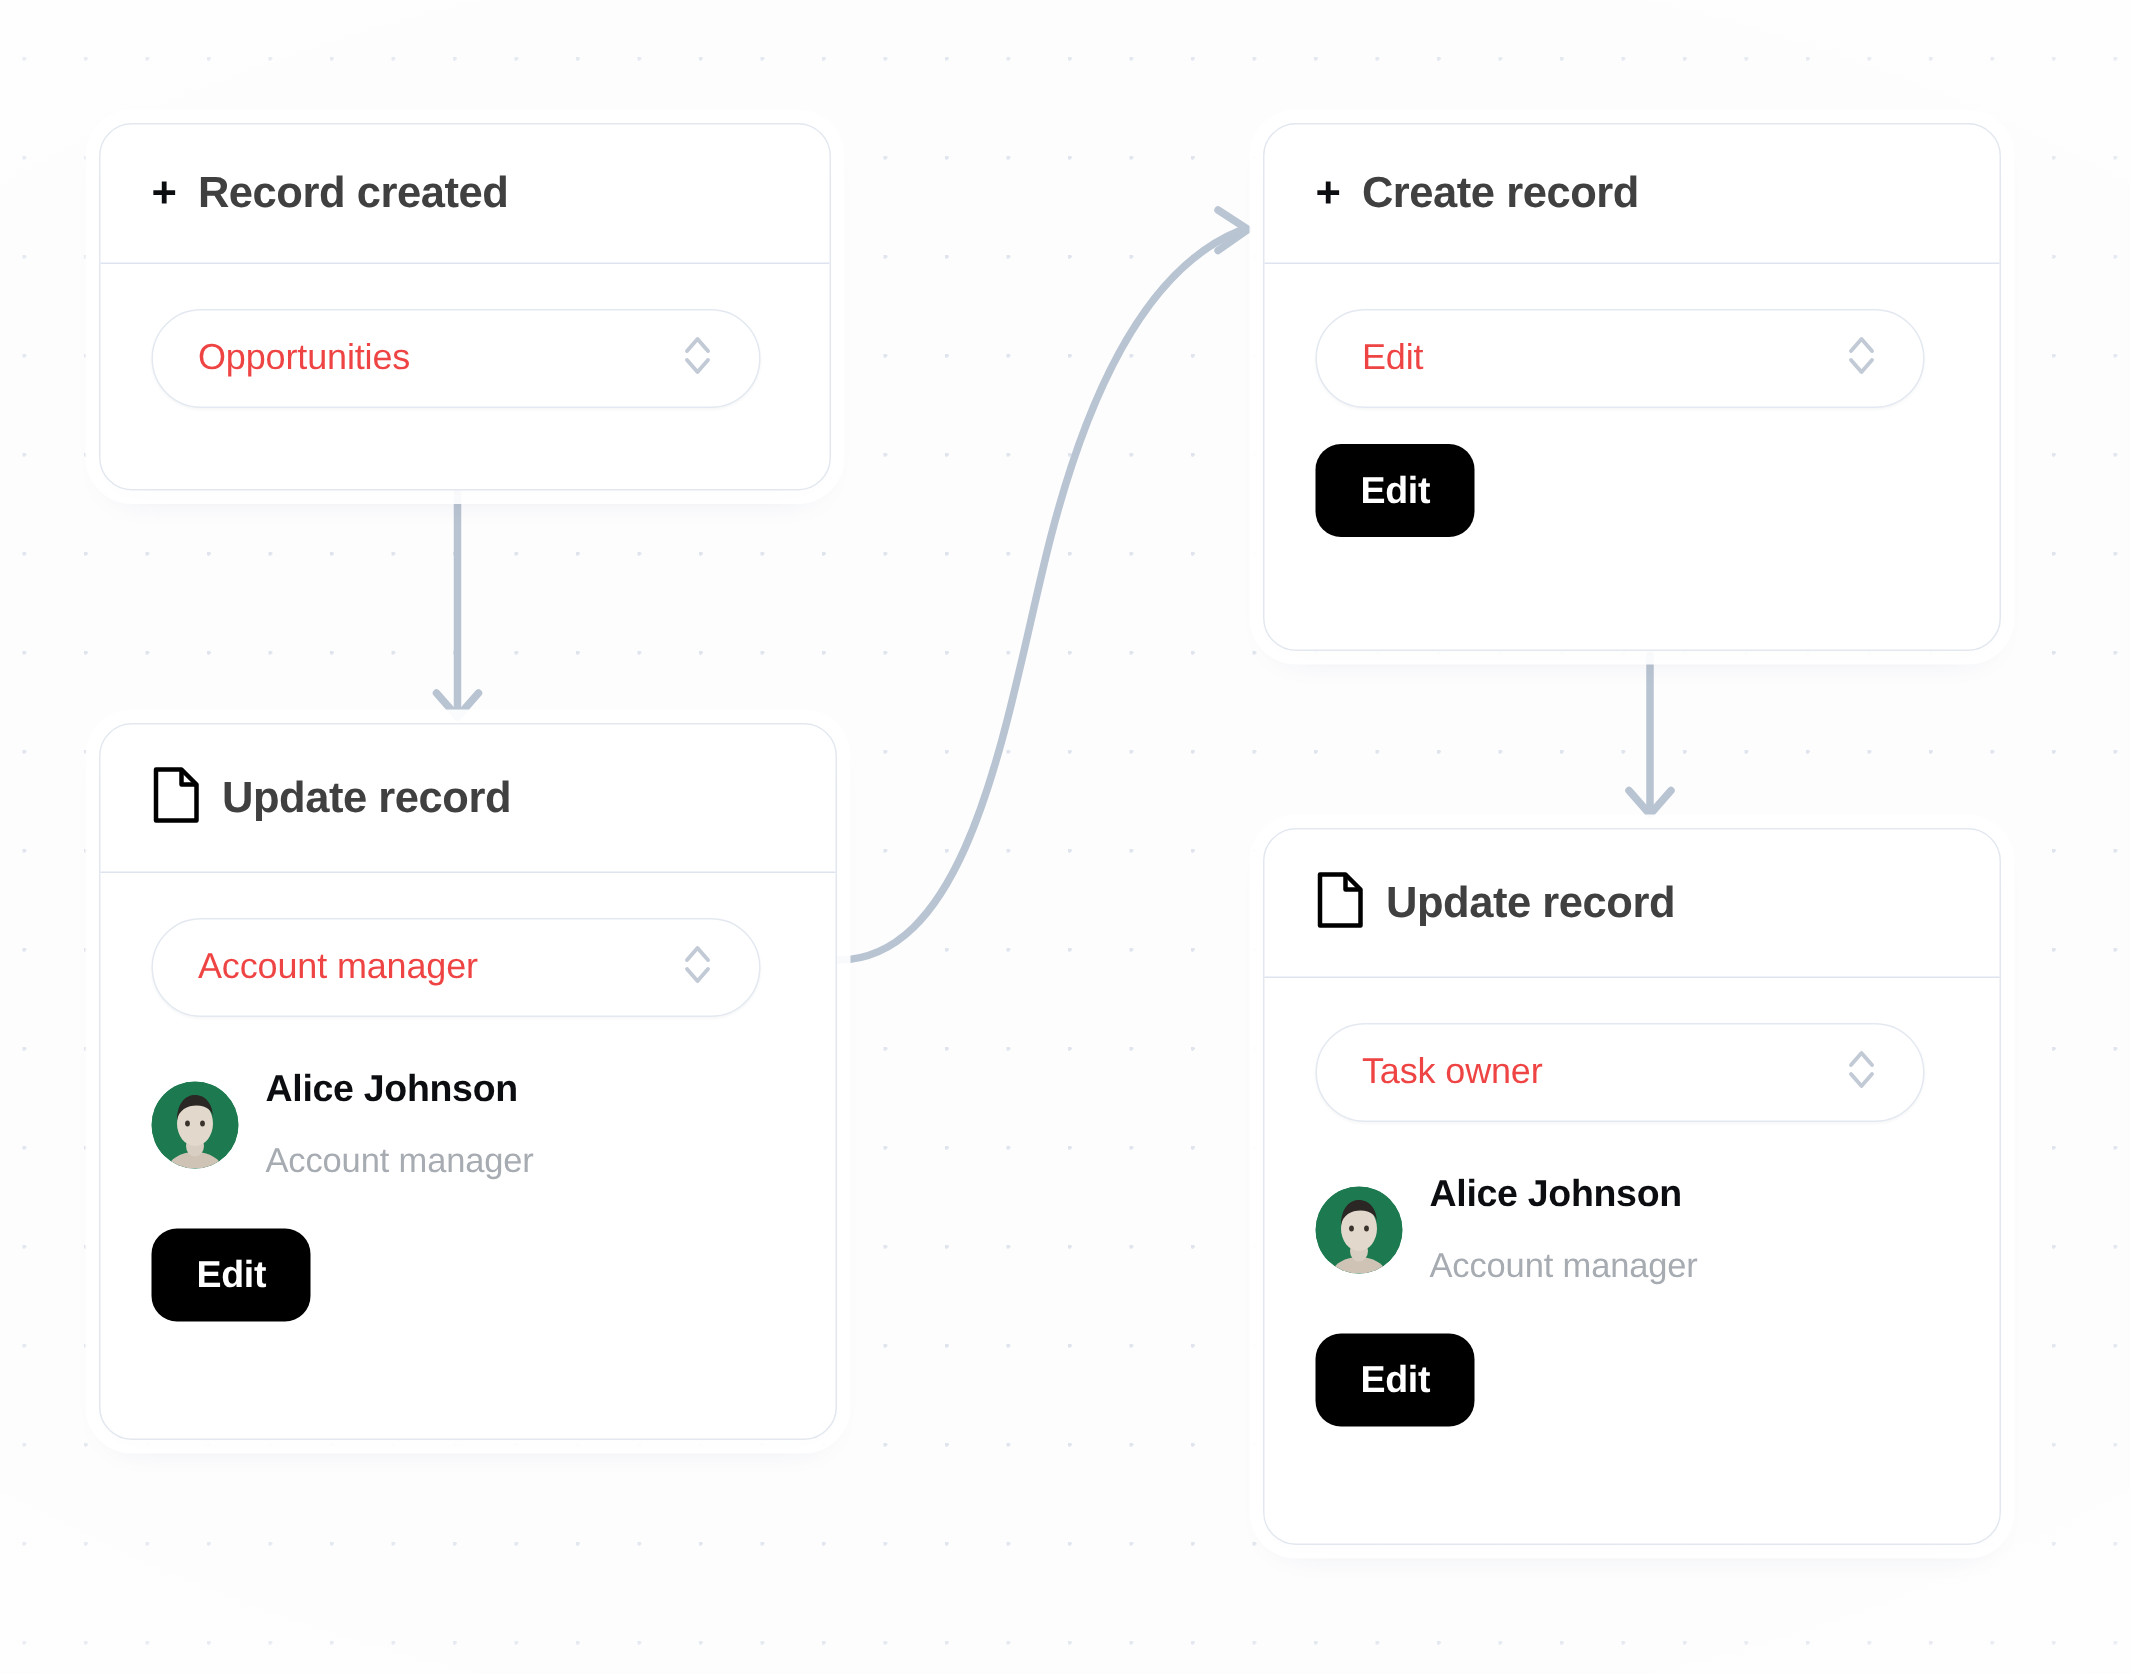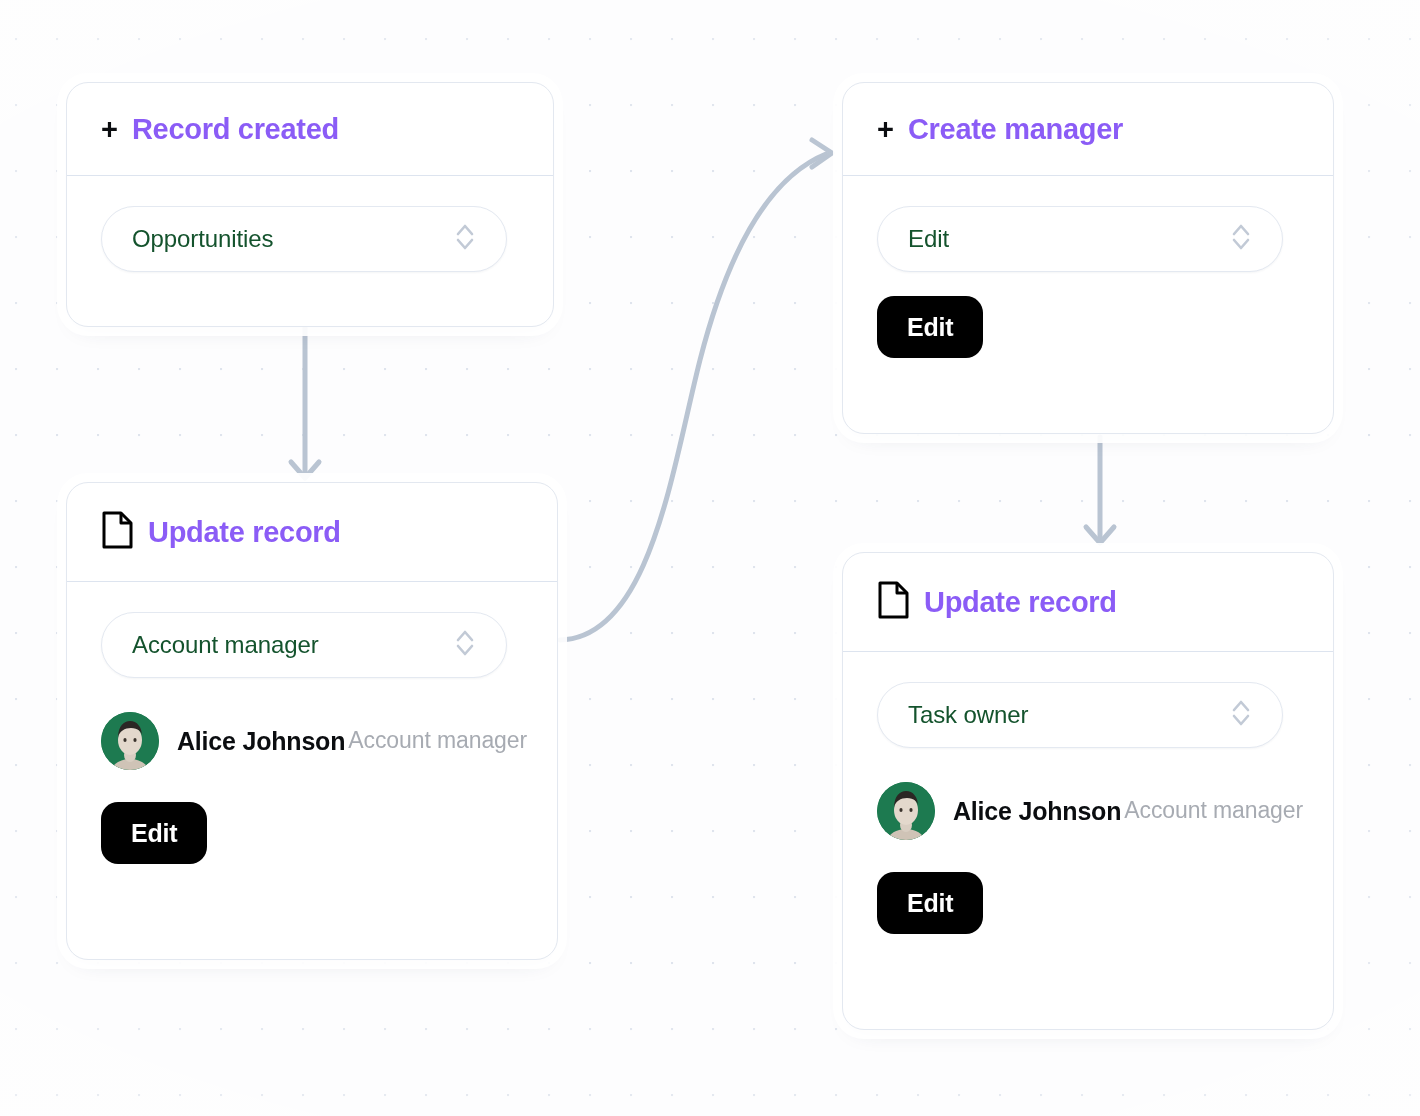--- a/index.html
+++ b/index.html
@@ -74,21 +74,21 @@
     gap: 14px;
     padding: 0 34px;
     height: 92px;
     border-bottom: 1px solid #dde4ef;
   }
   .card-header.tall { height: 98px; }
 
   .card-title {
     font-size: 29px;
     font-weight: bold;
-    color: #8b5cf6;
+    color: #404040;
     letter-spacing: -0.3px;
     white-space: nowrap;
   }
   .plus-glyph {
     font-size: 29px;
     font-weight: bold;
     color: #0b0d10;
     line-height: 1;
   }
   .doc-icon { display: block; flex: 0 0 auto; }
@@ -105,21 +105,21 @@
     align-items: center;
     height: 66px;
     border: 1px solid #e4e9f1;
     border-radius: 34px;
     background: #ffffff;
     box-shadow: 0 1px 2px rgba(40,55,80,0.05);
     padding: 0 30px;
   }
   .select-value {
     font-size: 24px;
-    color: #14532d;
+    color: #ef4444;
     letter-spacing: -0.1px;
     flex: 1 1 auto;
     white-space: nowrap;
     overflow: hidden;
   }
   .stepper-icon { flex: 0 0 auto; }
 
   
   .person {
     display: flex;
@@ -129,21 +129,21 @@
   }
   .avatar {
     flex: 0 0 auto;
     width: 58px;
     height: 58px;
     border-radius: 50%;
     overflow: hidden;
     background: #1d7a50;
     position: relative;
   }
-  .person-text { display: flex; flex-direction: row; gap: 3px; }
+  .person-text { display: flex; flex-direction: column; gap: 19px; }
   .person-name {
     font-size: 25px;
     font-weight: bold;
     color: #0b0d10;
     letter-spacing: -0.2px;
     white-space: nowrap;
   }
   .person-role {
     font-size: 23px;
     color: #a7abb2;
@@ -255,21 +255,21 @@
         </span>
       </div>
 
       <button class="btn-edit">Edit</button>
     </div>
   </div>
 
   <div class="card" style="left:842px; top:82px; width:492px; height:352px;">
     <div class="card-header">
       <span class="plus-glyph">+</span>
-      <span class="card-title">Create manager</span>
+      <span class="card-title">Create record</span>
     </div>
     <div class="card-body">
       <div class="select" style="width:406px;">
         <span class="select-value">Edit</span>
         <span class="stepper-icon">
           <svg width="22" height="38" viewBox="0 0 22 38">
             <path d="M4,16 L11,8 L18,16" fill="none" stroke="#c2cad6" stroke-width="2.6" stroke-linecap="round" stroke-linejoin="round"></path>
             <path d="M4,22 L11,30 L18,22" fill="none" stroke="#c2cad6" stroke-width="2.6" stroke-linecap="round" stroke-linejoin="round"></path>
           </svg>
         </span>

